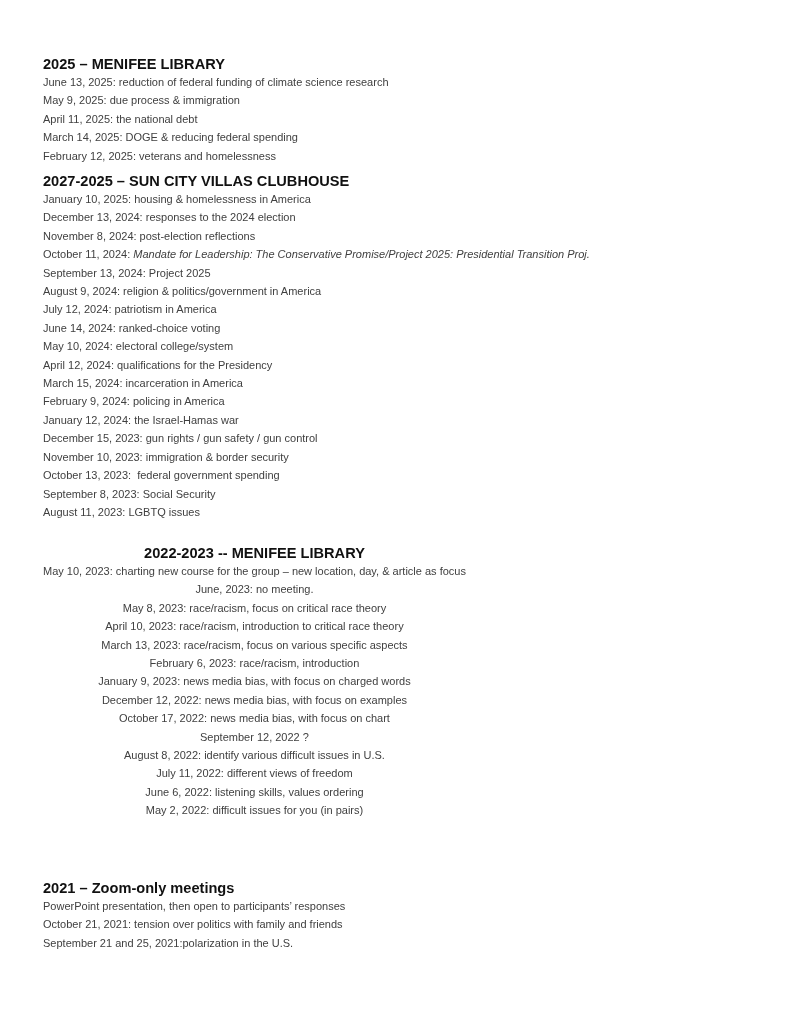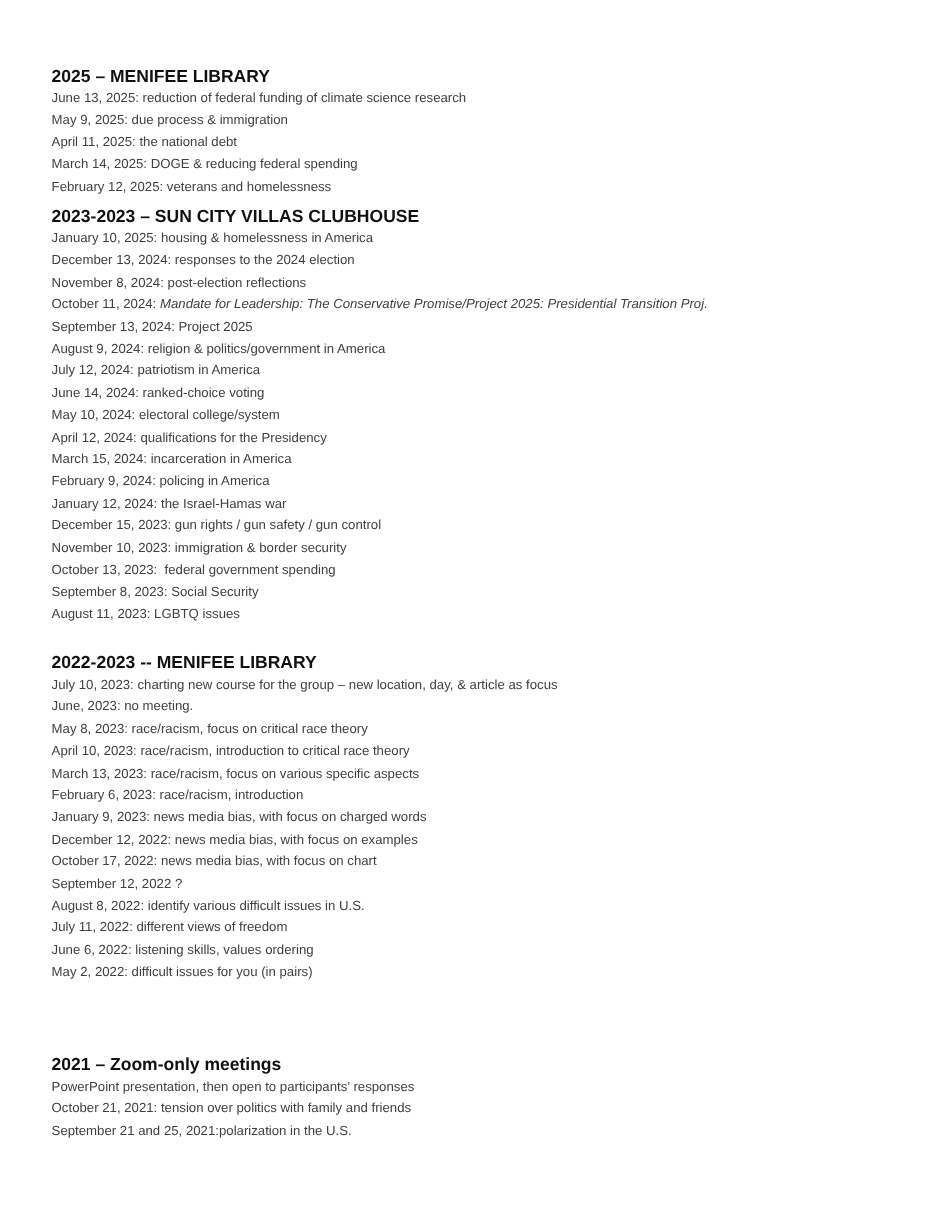--- a/index.html
+++ b/index.html
@@ -36,39 +36,39 @@
       font-size: 11px;
       line-height: 18.4px;
       white-space: nowrap;
       color: #404040;
     }
     .line em {
       font-style: italic;
     }
     #sec-0 { position: absolute; top: 16px; }
     #sec-1 { position: absolute; top: 133px; }
-    #sec-2 { position: absolute; top: 505px; }
+    #sec-2 { position: absolute; top: 505px; text-align: center; }
     #sec-3 { position: absolute; top: 840px; }
   </style>
 </head>
 <body>
 
 <div class="page">
 
   <div class="section" id="sec-0">
     <div class="heading">2025 – MENIFEE LIBRARY</div>
     <div class="line"><span>June 13, 2025:</span><span> reduction of federal funding of climate science research</span></div>
     <div class="line"><span>May 9, 2025:</span><span> due process &amp; immigration</span></div>
     <div class="line"><span>April 11, 2025:</span><span> the national debt</span></div>
     <div class="line"><span>March 14, 2025:</span><span> DOGE &amp; reducing federal spending</span></div>
     <div class="line"><span>February 12, 2025:</span><span> veterans and homelessness</span></div>
   </div>
 
   <div class="section" id="sec-1">
-    <div class="heading">2023-2023 – SUN CITY VILLAS CLUBHOUSE</div>
+    <div class="heading">2027-2025 – SUN CITY VILLAS CLUBHOUSE</div>
     <div class="line"><span>January 10, 2025:</span><span> housing &amp; homelessness in America</span></div>
     <div class="line"><span>December 13, 2024:</span><span> responses to the 2024 election</span></div>
     <div class="line"><span>November 8, 2024:</span><span> post-election reflections</span></div>
     <div class="line"><span>October 11, 2024: </span><em>Mandate for Leadership: The Conservative Promise/Project 2025: Presidential Transition Proj.</em></div>
     <div class="line"><span>September 13, 2024:</span><span> Project 2025</span></div>
     <div class="line"><span>August 9, 2024:</span><span> religion &amp; politics/government in America</span></div>
     <div class="line"><span>July 12, 2024:</span><span> patriotism in America</span></div>
     <div class="line"><span>June 14, 2024:</span><span> ranked-choice voting</span></div>
     <div class="line"><span>May 10, 2024:</span><span> electoral college/system</span></div>
     <div class="line"><span>April 12, 2024:</span><span> qualifications for the Presidency</span></div>
@@ -77,21 +77,21 @@
     <div class="line"><span>January 12, 2024:</span><span> the Israel-Hamas war</span></div>
     <div class="line"><span>December 15, 2023:</span><span> gun rights / gun safety / gun control</span></div>
     <div class="line"><span>November 10, 2023:</span><span> immigration &amp; border security</span></div>
     <div class="line" style="white-space:pre"><span>October 13, 2023:</span><span>  federal government spending</span></div>
     <div class="line"><span>September 8, 2023:</span><span> Social Security</span></div>
     <div class="line"><span>August 11, 2023:</span><span> LGBTQ issues</span></div>
   </div>
 
   <div class="section" id="sec-2">
     <div class="heading">2022-2023 -- MENIFEE LIBRARY</div>
-    <div class="line"><span>July 10, 2023:</span><span> charting new course for the group – new location, day, &amp; article as focus</span></div>
+    <div class="line"><span>May 10, 2023:</span><span> charting new course for the group – new location, day, &amp; article as focus</span></div>
     <div class="line"><span>June, 2023:</span><span> no meeting.</span></div>
     <div class="line"><span>May 8, 2023:</span><span> race/racism, focus on critical race theory</span></div>
     <div class="line"><span>April 10, 2023:</span><span> race/racism, introduction to critical race theory</span></div>
     <div class="line"><span>March 13, 2023:</span><span> race/racism, focus on various specific aspects</span></div>
     <div class="line"><span>February 6, 2023:</span><span> race/racism, introduction</span></div>
     <div class="line"><span>January 9, 2023:</span><span> news media bias, with focus on charged words</span></div>
     <div class="line"><span>December 12, 2022:</span><span> news media bias, with focus on examples</span></div>
     <div class="line"><span>October 17, 2022:</span><span> news media bias, with focus on chart</span></div>
     <div class="line"><span>September 12, 2022 ?</span><span></span></div>
     <div class="line"><span>August 8, 2022:</span><span> identify various difficult issues in U.S.</span></div>

